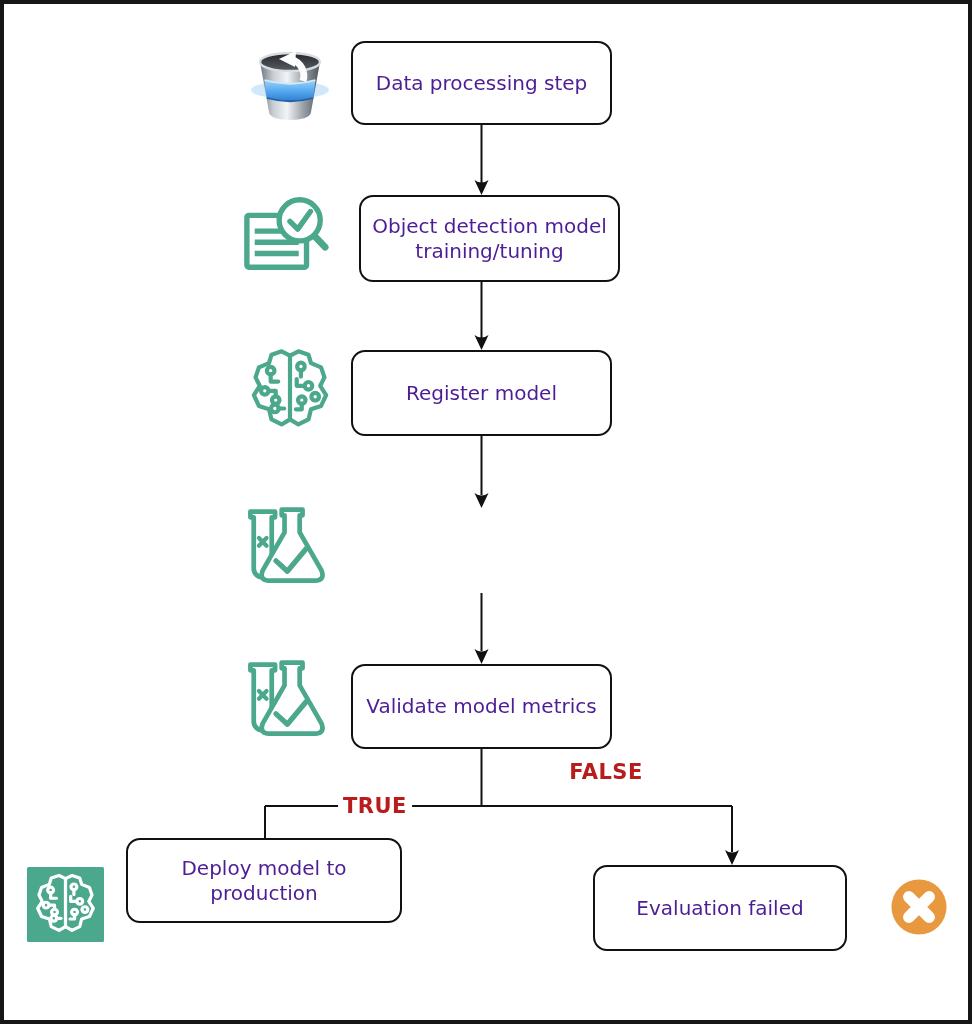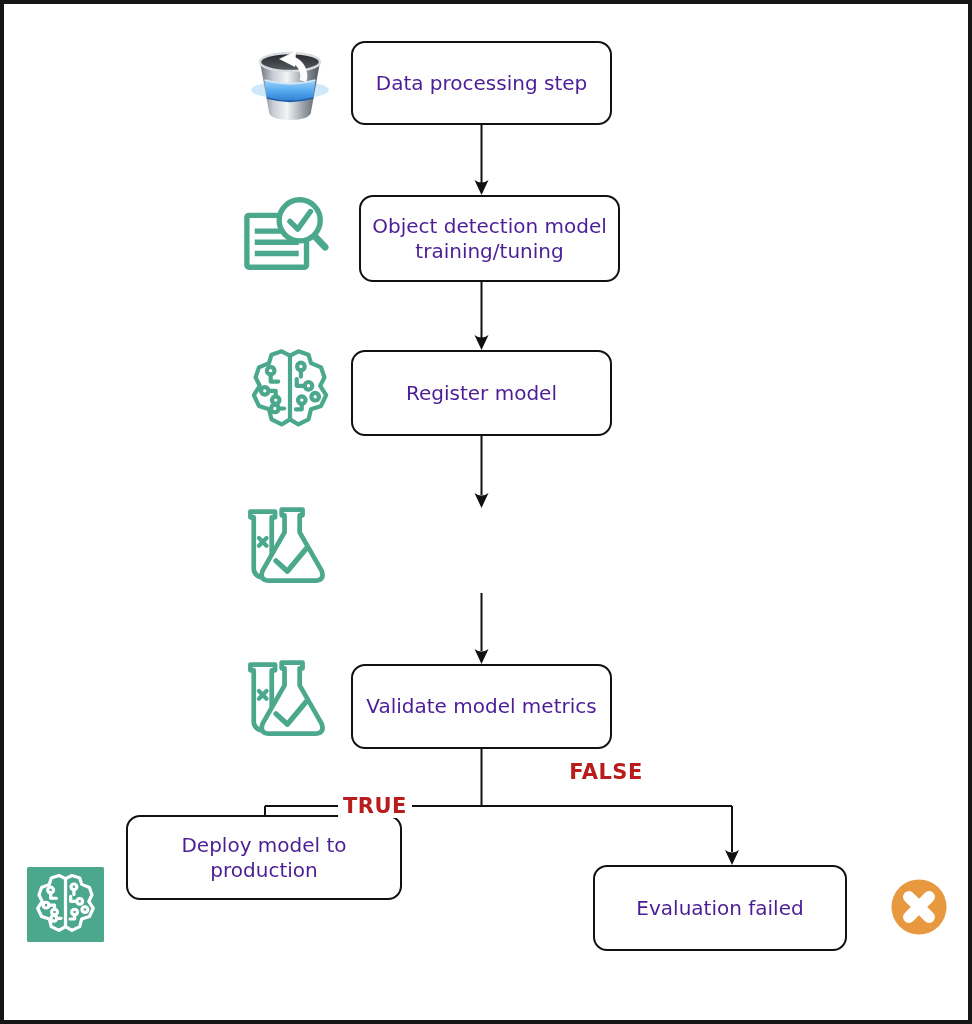--- a/index.html
+++ b/index.html
@@ -12,21 +12,21 @@
     position:absolute;background:#fff;border:2px solid #111;border-radius:14px;
     display:flex;align-items:center;justify-content:center;text-align:center;
     color:#4c1d95;font-size:20px;line-height:1.25;box-sizing:border-box;z-index:2;
   }
   .node .lbl{display:block;width:100%;}
   #n-data     {left:347px;top:37px;width:261px;height:84px;padding:0 2px;}
   #n-training {left:347px;top:191px;width:261px;height:87px;padding:0 2px;margin-left:8px;}
   #n-register {left:347px;top:346px;width:261px;height:86px;padding:0 2px;}
   #n-eval     {left:347px;top:504px;width:261px;height:85px;padding:0 2px;}
   #n-validate {left:347px;top:660px;width:261px;height:85px;padding:0 2px;}
-  #n-deploy   {left:122px;top:811px;width:276px;height:85px;padding:0 26px;}
+  #n-deploy   {left:122px;top:834px;width:276px;height:85px;padding:0 26px;}
   #n-failed   {left:589px;top:861px;width:254px;height:86px;padding:0 10px;}
   .connectors{position:absolute;left:0;top:0;z-index:1;}
   .icon{position:absolute;z-index:2;}
   #ic-bucket {left:246px;top:42px;}
   #ic-report {left:238px;top:190px;}
   #ic-brain  {left:244px;top:344px;color:#4CA88C;}
   #ic-flask1 {left:236px;top:500px;color:#4CA88C;}
   #ic-flask2 {left:236px;top:653px;color:#4CA88C;}
   #ic-deploy {left:23px;top:863px;}
   #ic-error  {left:886px;top:874px;}

